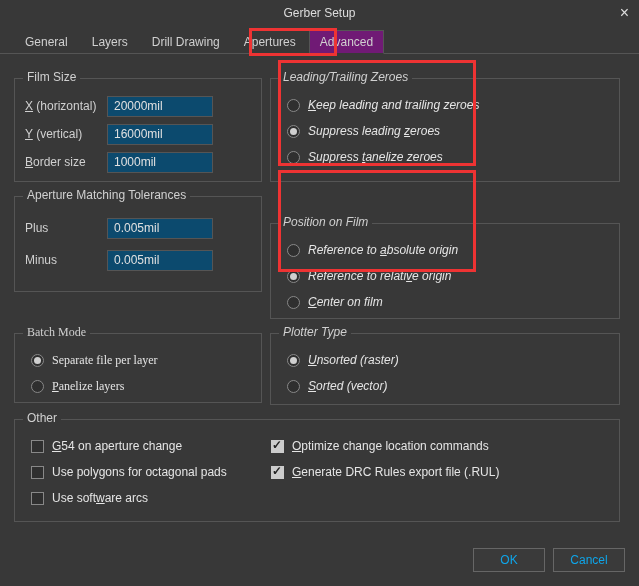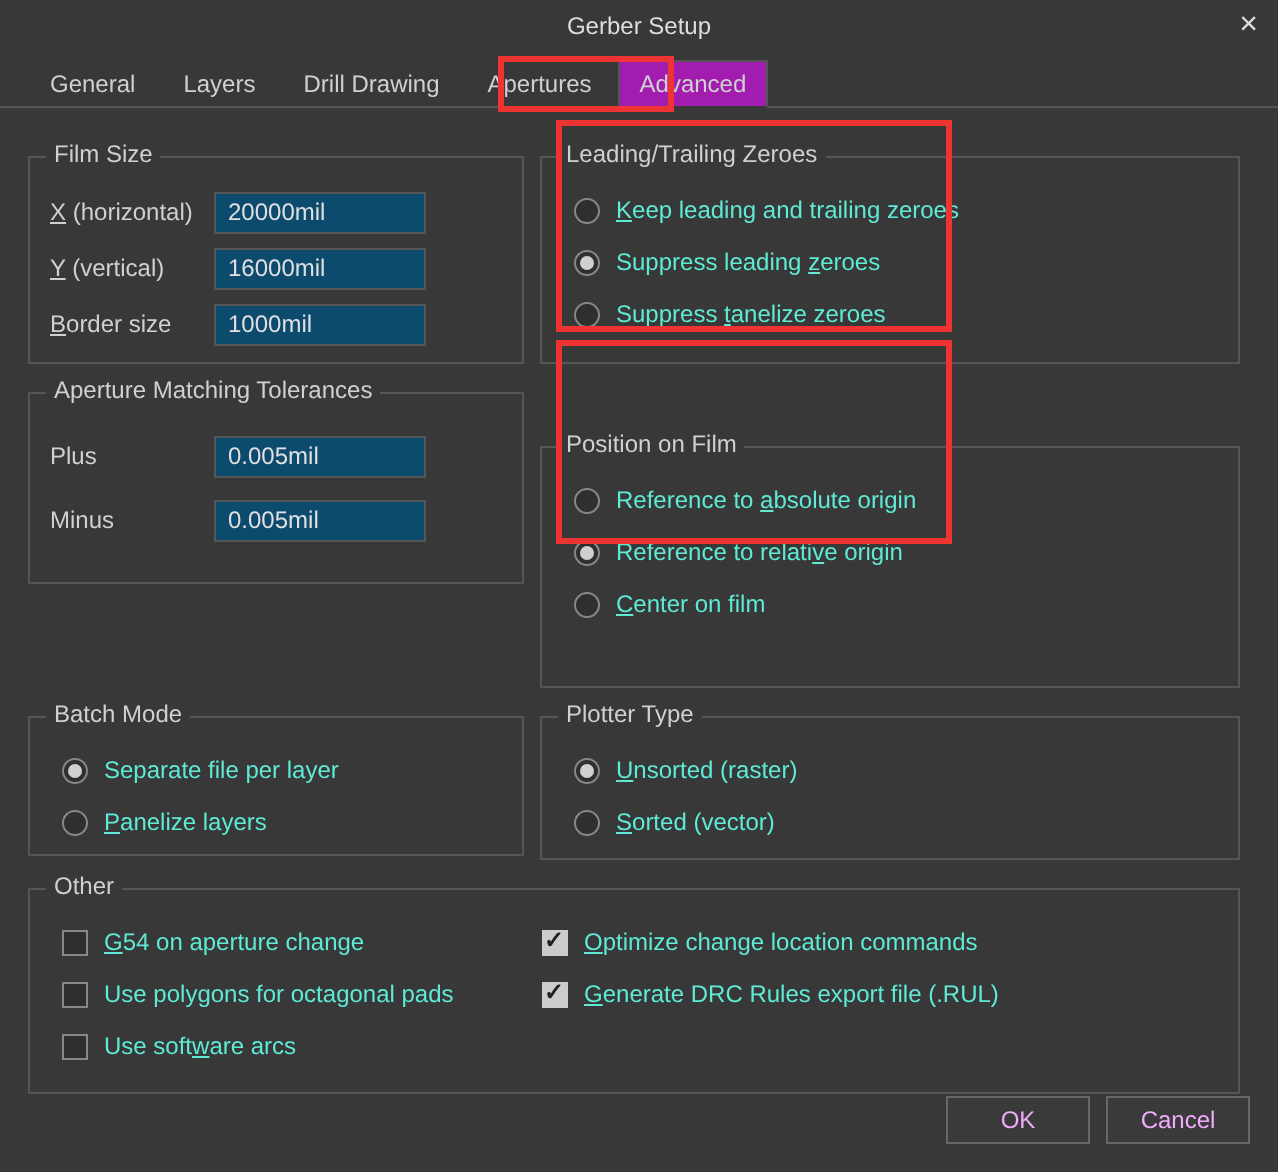--- a/index.html
+++ b/index.html
@@ -44,21 +44,21 @@
     padding: 4px 10px;
     margin-right: 2px;
     color: #d0d0d0;
     cursor: pointer;
     border: 1px solid transparent;
     border-bottom: none;
     position: relative;
     font-size: 12px;
   }
   .tab.active {
-    background: #a21caf;
+    background: #701a75;
     border: 1px solid #555;
     border-bottom: 1px solid #383838;
     margin-bottom: -1px;
   }
   .content {
     display: flex;
     flex-wrap: wrap;
     padding: 10px 14px;
     gap: 0;
   }
@@ -78,21 +78,21 @@
   .group-title {
     position: absolute;
     top: -8px;
     left: 8px;
     background: #383838;
     padding: 0 4px;
     color: #d0d0d0;
     font-size: 12px;
   }
   .left-col { width: 248px; }
-  .right-col { width: 350px; margin-left: 8px; }
+  .right-col { width: 350px; margin-left: 8px; font-style: italic; }
   .full-col { width: 606px; }
   .row {
     display: flex;
     align-items: center;
     height: 28px;
   }
   .field-label {
     width: 82px;
     color: #d0d0d0;
   }
@@ -140,34 +140,34 @@
     border-color: #ccc;
   }
   .check.checked::after {
     content: "✓";
     position: absolute;
     top: -3px; left: 0px;
     color: #222;
     font-size: 12px;
     font-weight: bold;
   }
-  .opt-label { color: #5eead4; }
+  .opt-label { color: #e5e5e5; }
   .buttons {
     position: absolute;
     bottom: 14px;
     right: 14px;
     display: flex;
     gap: 8px;
   }
   .btn {
     width: 72px;
     height: 24px;
     background: #3a3a3a;
     border: 1px solid #666;
-    color: #f0abfc;
+    color: #0ea5e9;
     font-size: 12px;
     cursor: pointer;
   }
   
   .hl {
     position: absolute;
     border: 3px solid #e33;
     pointer-events: none;
     z-index: 10;
   }
@@ -237,37 +237,37 @@
       <div class="row" style="margin-top:4px;">
         <span class="field-label">Plus</span>
         <input class="input" value="0.005mil" style="">
       </div>
       <div class="row" style="margin-top:4px;">
         <span class="field-label">Minus</span>
         <input class="input" value="0.005mil" style="">
       </div>
     </div>
 
-    <div class="group right-col" style="height:121px;margin-top:41px;">
+    <div class="group right-col" style="height:96px;margin-top:41px;">
       <div class="group-title">Position on Film</div>
       <div class="radio-row">
         <span class="radio"></span>
         <span class="opt-label"><span>Reference to </span><span class="u">a</span><span>bsolute origin</span></span>
       </div>
       <div class="radio-row">
         <span class="radio checked"></span>
         <span class="opt-label"><span>Reference to relati</span><span class="u">v</span><span>e origin</span></span>
       </div>
       <div class="radio-row">
         <span class="radio"></span>
         <span class="opt-label"><span class="u">C</span><span>enter on film</span></span>
       </div>
     </div>
 
-    <div class="group left-col" style="height:70px;">
+    <div class="group left-col" style="height:70px;font-family:Liberation Serif, serif;">
       <div class="group-title">Batch Mode</div>
       <div class="radio-row">
         <span class="radio checked"></span>
         <span class="opt-label">Separate file per layer</span>
       </div>
       <div class="radio-row">
         <span class="radio"></span>
         <span class="opt-label"><span class="u">P</span><span>anelize layers</span></span>
       </div>
     </div>

